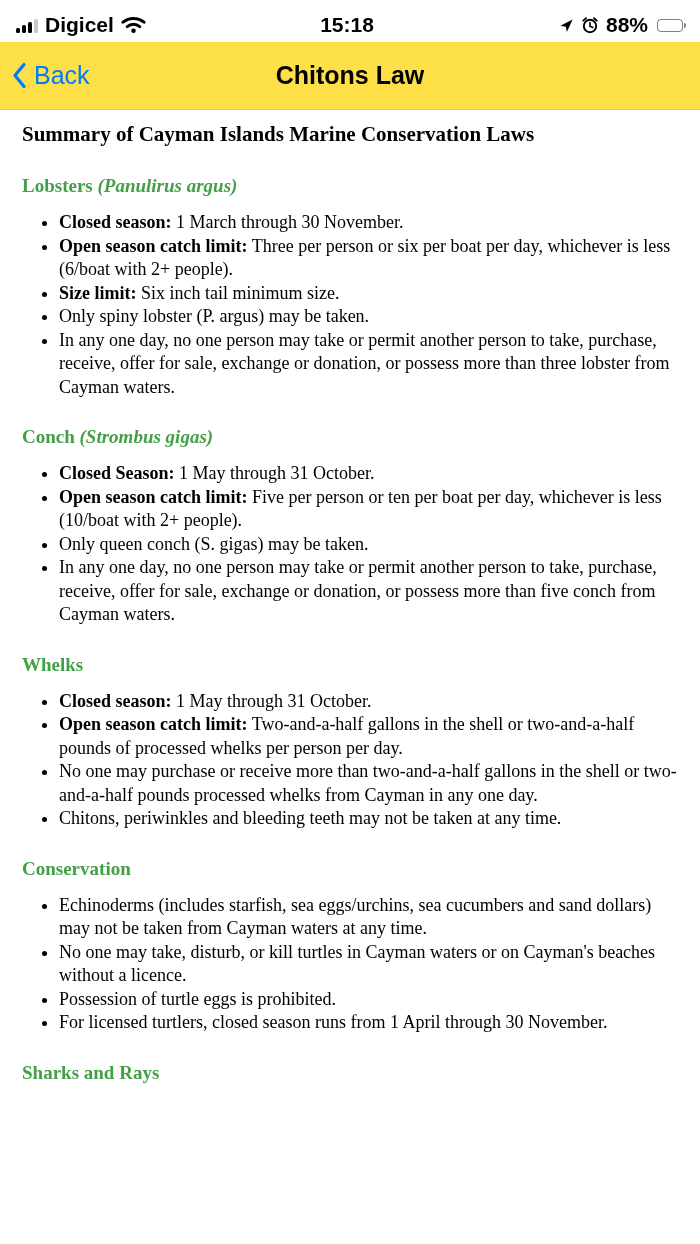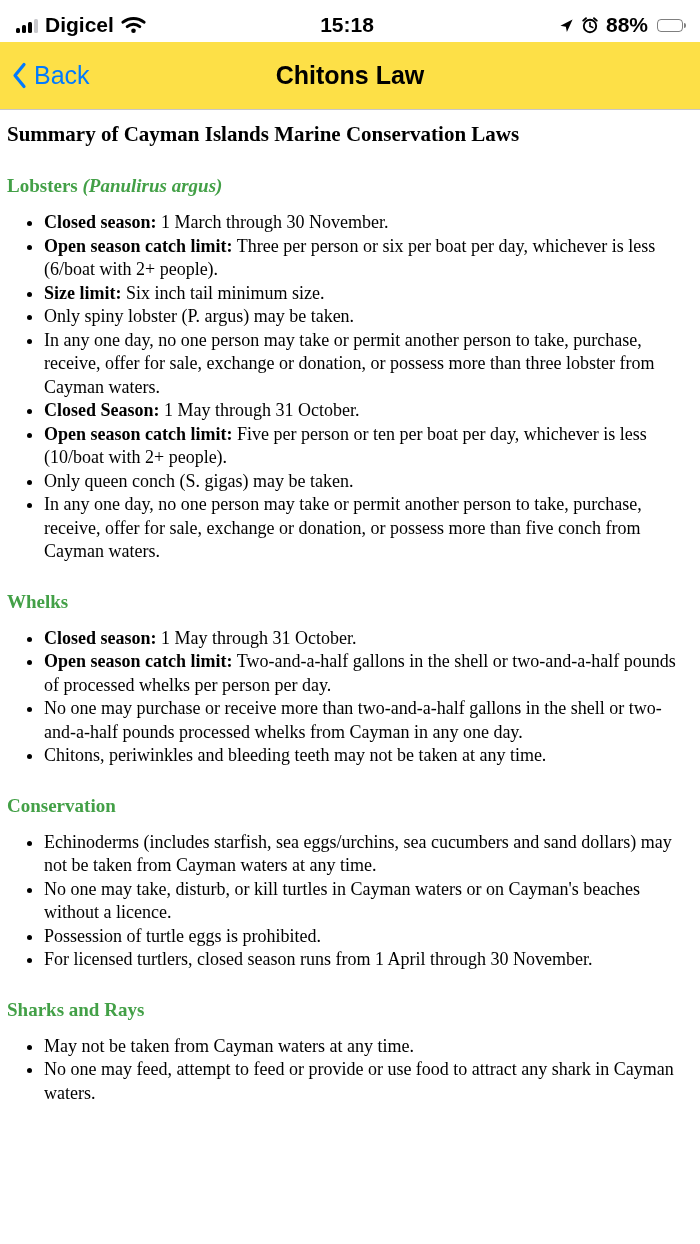--- a/index.html
+++ b/index.html
@@ -56,21 +56,21 @@
   }
   .nav-title {
     position: absolute; left: 50%; transform: translateX(-50%);
     font-size: 25px; font-weight: 700; color: #000; white-space: nowrap;
   }
 
   
   .content {
     font-family: "Liberation Serif", "DejaVu Serif", serif;
     font-size: 18px; line-height: 23.5px;
-    padding: 11px 14px 0 7px;
+    padding: 11px 14px 0 22px;
   }
   .content h1 {
     font-size: 21px; line-height: 27px;
     font-weight: 700; margin: 0;
   }
   .section-heading {
     color: var(--accent-green, #43a047);
     font-size: 19px; line-height: 24px; font-weight: 700;
     margin: 26px 0 13px;
   }
@@ -142,20 +142,21 @@
   <h1>Summary of Cayman Islands Marine Conservation Laws</h1>
   <div id="sections">
       <h2 class="section-heading">Lobsters <em>(Panulirus argus)</em></h2>
       <ul class="rules">
         <li><b>Closed season:</b> 1 March through 30 November.</li>
         <li><b>Open season catch limit:</b> Three per person or six per boat per day, whichever is less (6/boat with 2+ people).</li>
         <li><b>Size limit:</b> Six inch tail minimum size.</li>
         <li>Only spiny lobster (P. argus) may be taken.</li>
         <li>In any one day, no one person may take or permit another person to take, purchase, receive, offer for sale, exchange or donation, or possess more than three lobster from Cayman waters.</li>
       </ul>
+      <h2 class="section-heading">Conch <em>(Strombus gigas)</em></h2>
       <ul class="rules">
         <li><b>Closed Season:</b> 1 May through 31 October.</li>
         <li><b>Open season catch limit:</b> Five per person or ten per boat per day, whichever is less (10/boat with 2+ people).</li>
         <li>Only queen conch (S. gigas) may be taken.</li>
         <li>In any one day, no one person may take or permit another person to take, purchase, receive, offer for sale, exchange or donation, or possess more than five conch from Cayman waters.</li>
       </ul>
       <h2 class="section-heading">Whelks</h2>
       <ul class="rules">
         <li><b>Closed season:</b> 1 May through 31 October.</li>
         <li><b>Open season catch limit:</b> Two-and-a-half gallons in the shell or two-and-a-half pounds of processed whelks per person per day.</li>
@@ -165,18 +166,14 @@
       <h2 class="section-heading">Conservation</h2>
       <ul class="rules">
         <li>Echinoderms (includes starfish, sea eggs/urchins, sea cucumbers and sand dollars) may not be taken from Cayman waters at any time.</li>
       </ul>
       <ul class="rules">
         <li>No one may take, disturb, or kill turtles in Cayman waters or on Cayman's beaches without a licence.</li>
         <li>Possession of turtle eggs is prohibited.</li>
         <li>For licensed turtlers, closed season runs from 1 April through 30 November.</li>
       </ul>
       <h2 class="section-heading">Sharks and Rays</h2>
-      <ul class="rules">
-        <li>May not be taken from Cayman waters at any time.</li>
-        <li>No one may feed, attempt to feed or provide or use food to attract any shark in Cayman waters.</li>
-      </ul>
     </div>
 </main>
 
 </body></html>

